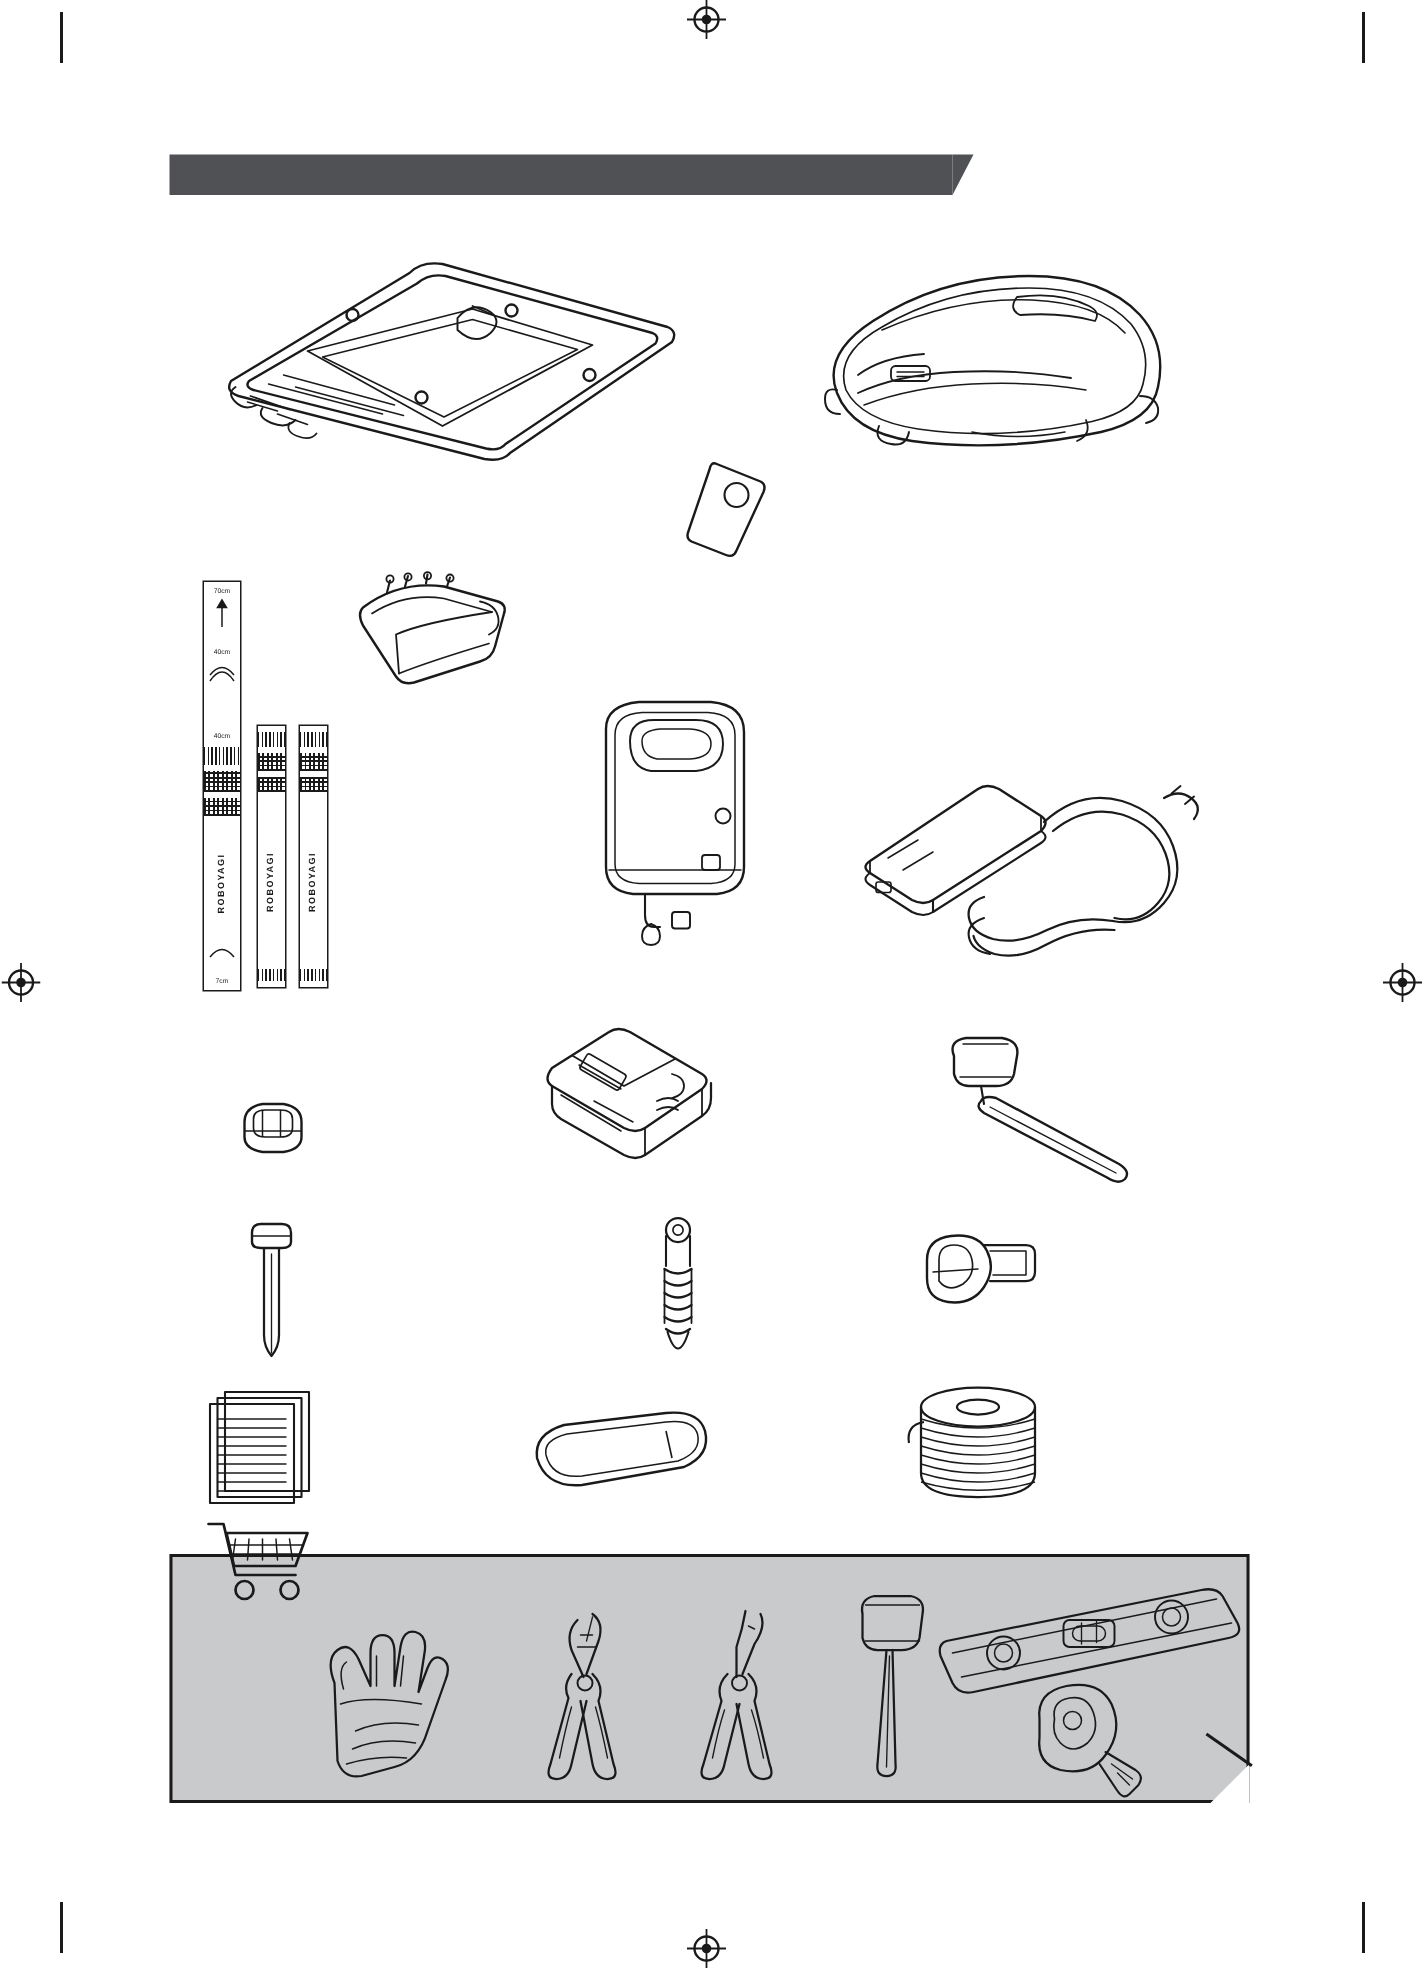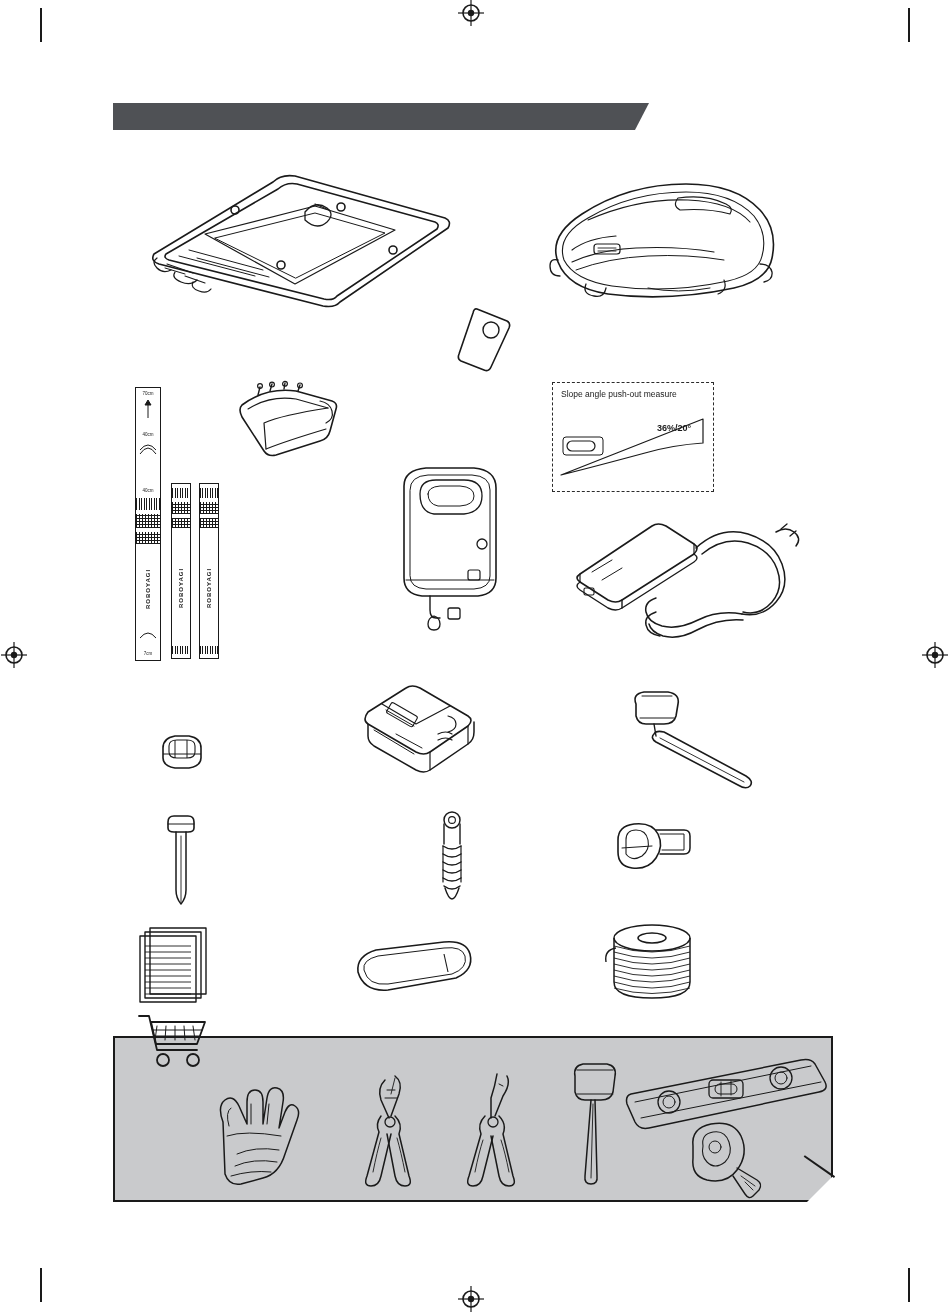--- a/index.html
+++ b/index.html
@@ -226,31 +226,20 @@
         <path d="M22 12 l2 -8 M34 8 l2 -7 M48 6 l1 -6 M62 8 l2 -6" stroke-width="1.4"></path>
         <circle cx="24" cy="3" r="2.4" stroke-width="1.2"></circle>
         <circle cx="36" cy="1.6" r="2.4" stroke-width="1.2"></circle>
         <circle cx="49" cy="0.8" r="2.4" stroke-width="1.2"></circle>
         <circle cx="64" cy="2.4" r="2.4" stroke-width="1.2"></circle>
         <path d="M84 18 q10 2 12 10 q2 8 -6 12" stroke-width="1.2"></path>
       </g>
     </svg>
   </div>
 
-  <div class="slope-box">
-    <div class="slope-label">Slope angle push-out measure</div>
-    <svg width="160" height="86" viewBox="0 0 160 86" style="position:absolute;left:0;top:20px;">
-      <g fill="none" stroke="#1a1a1a" stroke-width="1.2" stroke-linejoin="round">
-        <path d="M8 72 L150 16 L150 40 Q120 42 92 50 Q40 64 8 72 Z"></path>
-        <rect x="14" y="38" width="28" height="10" rx="5" stroke-width="1.2"></rect>
-        <rect x="10" y="34" width="40" height="18" rx="3" stroke-width="1"></rect>
-      </g>
-    </svg>
-    <div class="slope-value">36%/20°</div>
-  </div>
 
   <div class="strip" style="left:135px;top:387px;width:26px;height:274px;">
     <div class="cap" style="top:3px;">70cm</div>
     <svg width="24" height="22" viewBox="0 0 24 22" style="position:absolute;left:0;top:10px;">
       <g stroke="#1a1a1a" stroke-width="1" fill="none">
         <line x1="12" y1="4" x2="12" y2="20"></line>
         <path d="M12 2 l-3 5 h6 Z" fill="#1a1a1a"></path>
       </g>
     </svg>
     <div class="cap" style="top:44px;">40cm</div>

